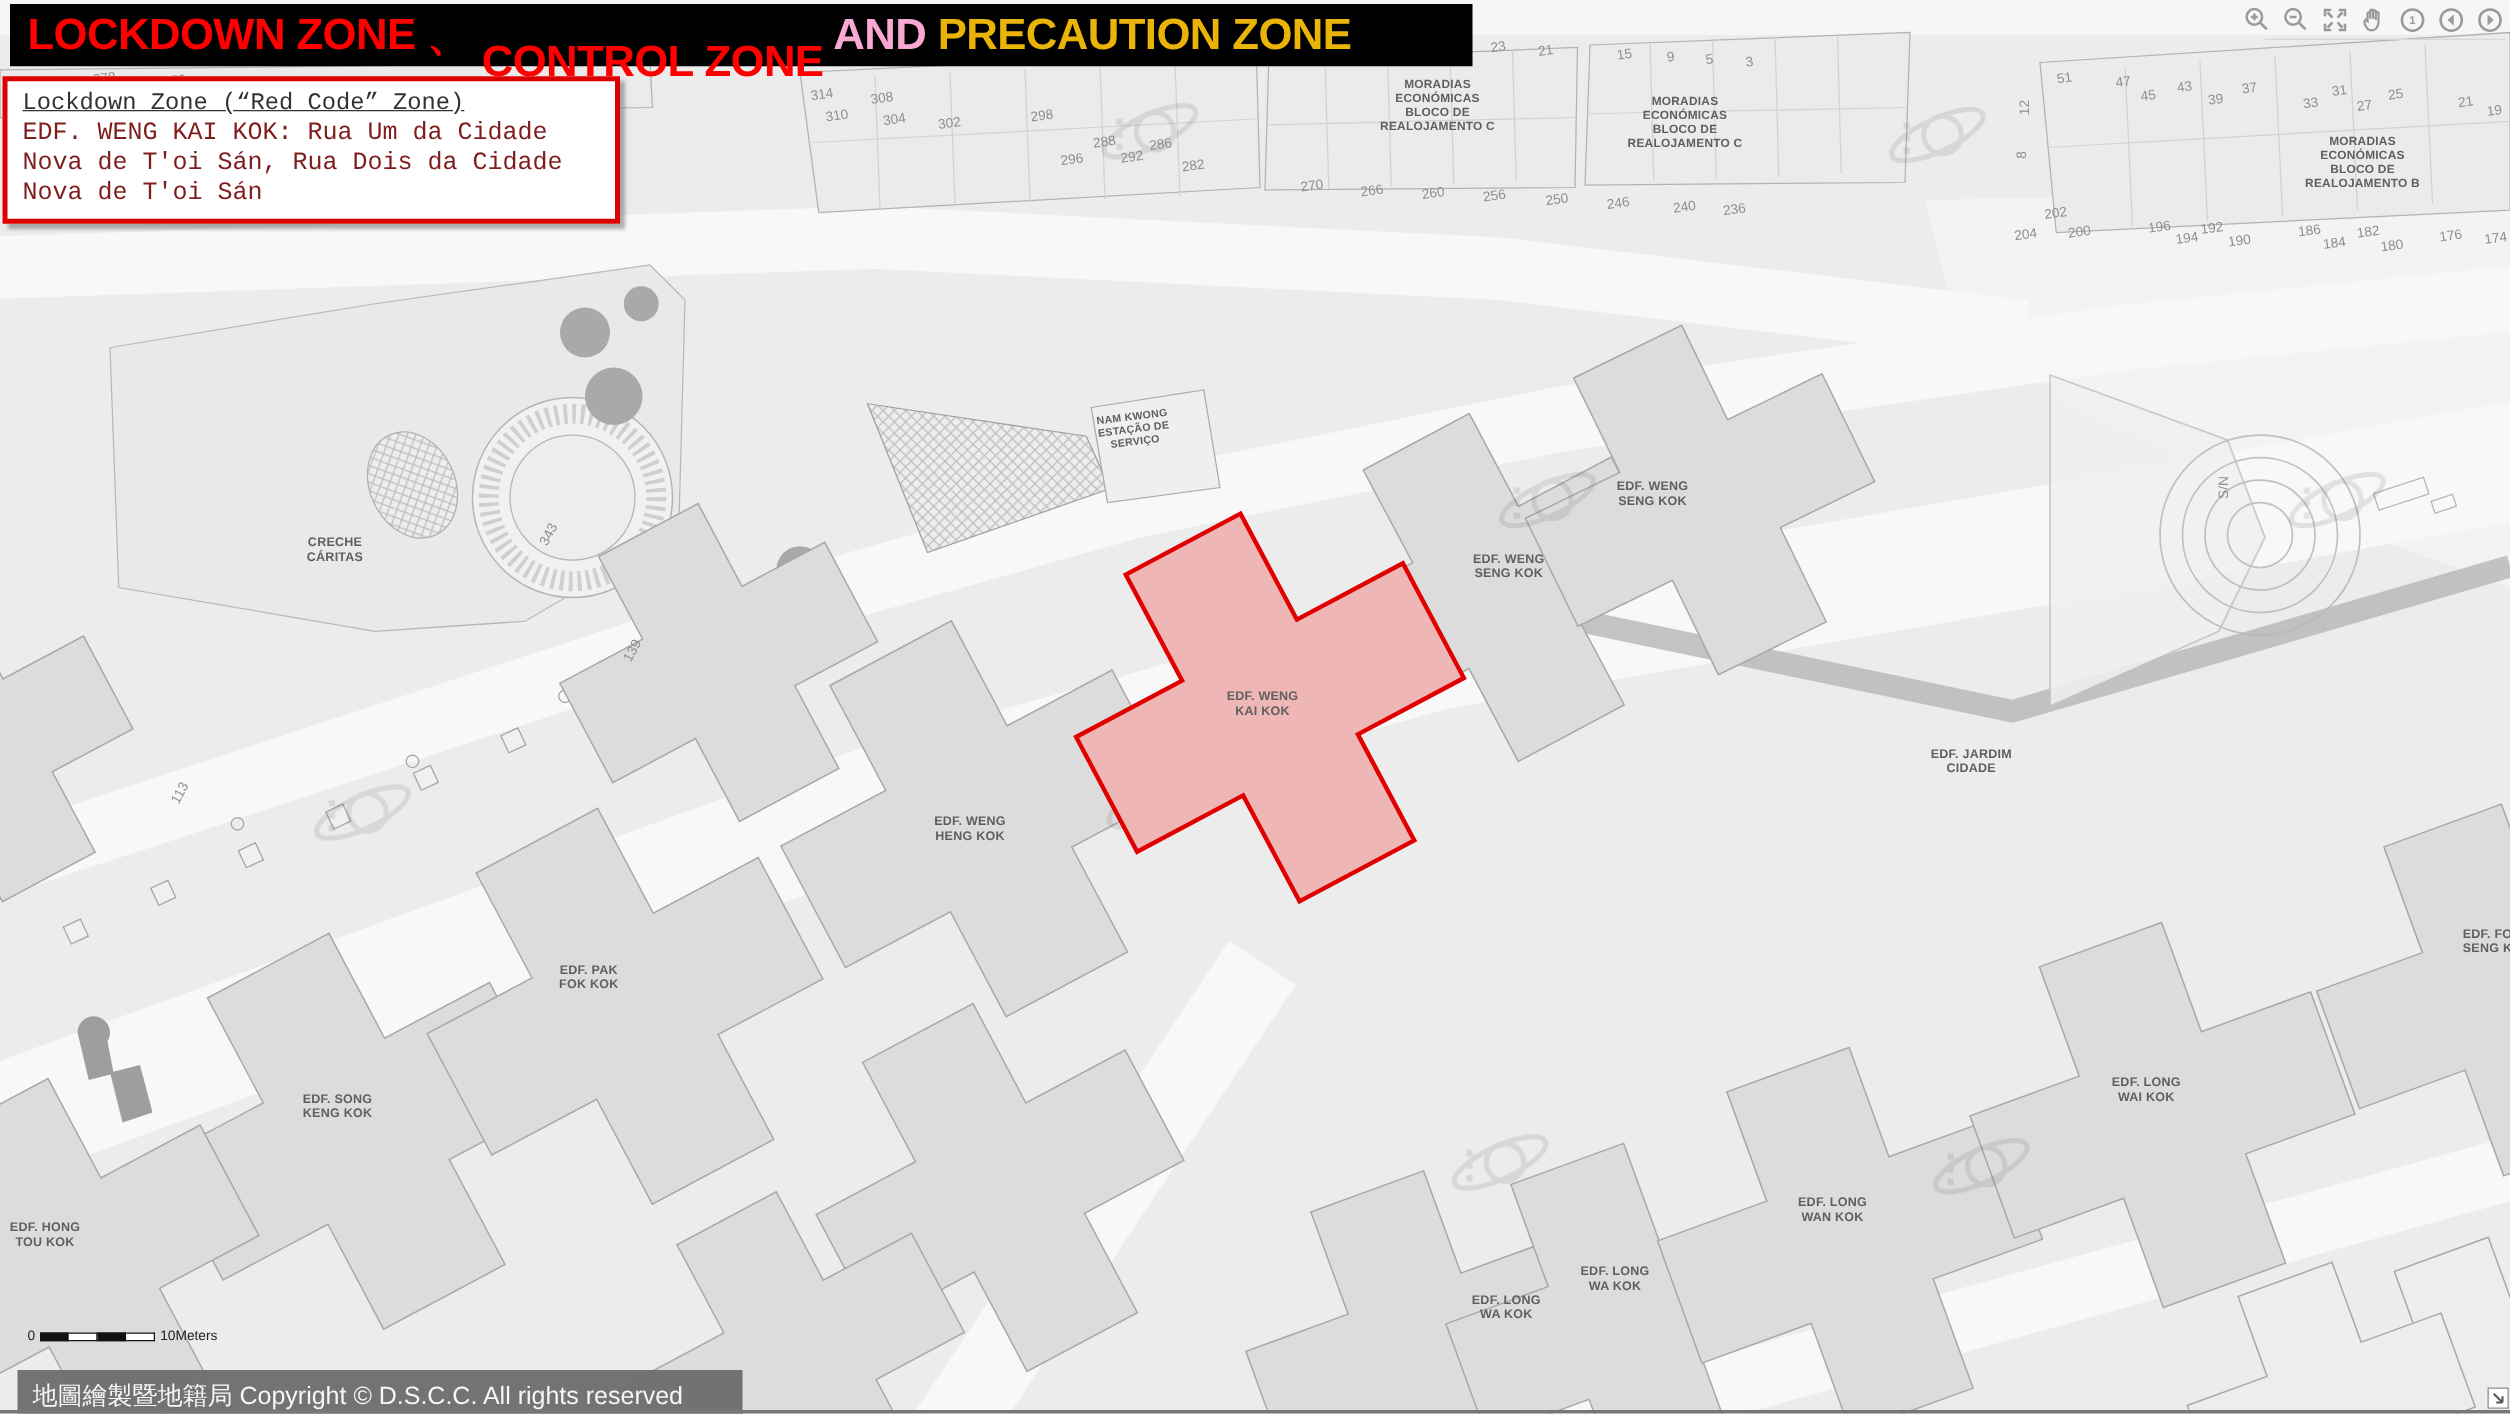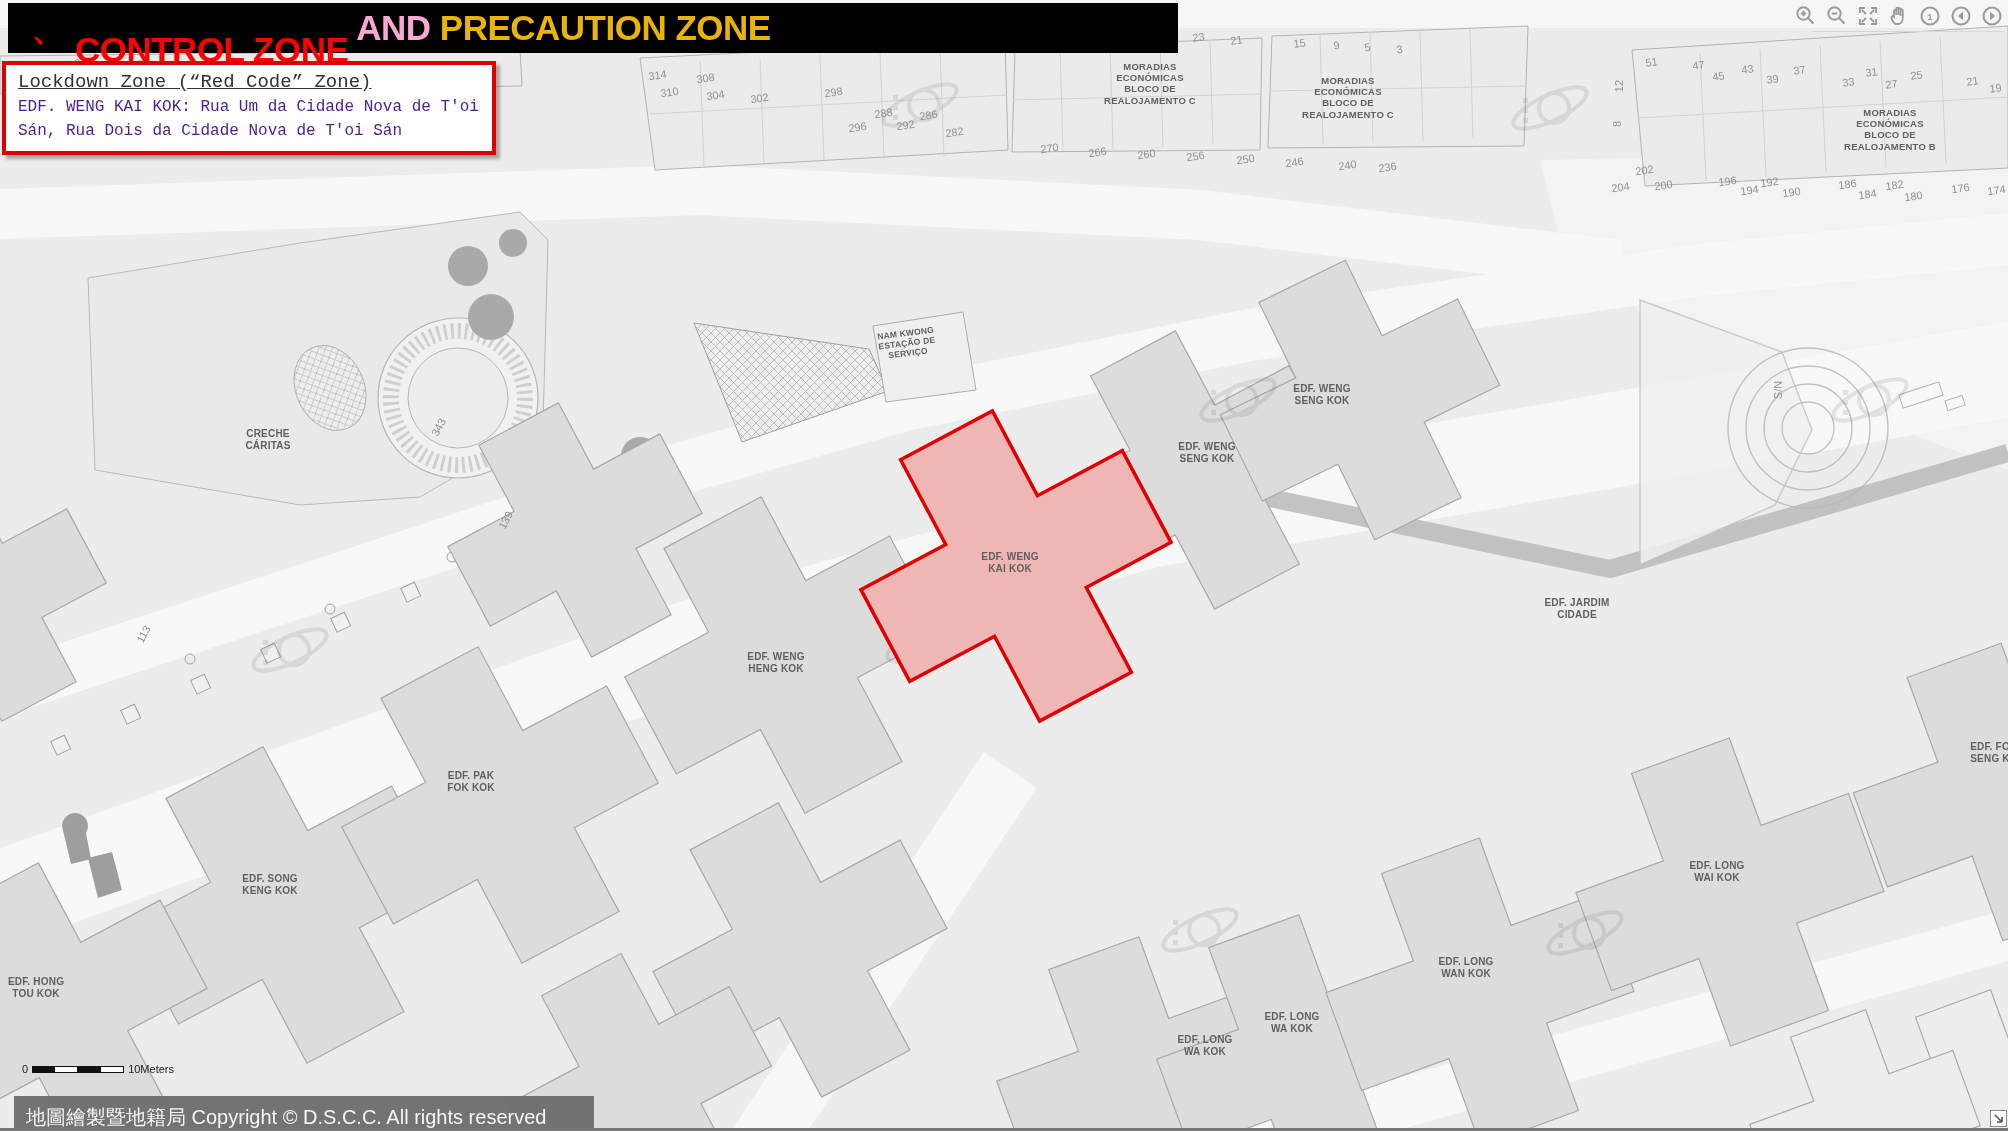--- a/index.html
+++ b/index.html
@@ -8,21 +8,21 @@
   #mapsvg{position:absolute;left:0;top:0;}
   
   #banner{position:absolute;left:8px;top:3px;width:1170px;height:50px;background:#000;
           display:flex;align-items:center;padding-left:14px;box-sizing:border-box;
           font-weight:bold;font-size:35px;letter-spacing:-0.5px;white-space:pre;}
   
   #infobox{position:absolute;left:2px;top:61px;width:494px;box-sizing:border-box;
            background:#fff;border:4px solid #dd0000;padding:6px 12px 8px 12px;
            box-shadow:4px 4px 3px rgba(110,110,110,.55);font-family:Liberation Mono, monospace;}
   #infobox .title{font-size:19px;color:#333;text-decoration:underline;margin:0 0 2px 0;}
-  #infobox .body{font-size:16px;color:#4c1d95;line-height:24px;margin:0;}
+  #infobox .body{font-size:20px;color:#7f1d1d;line-height:24px;margin:0;}
   
   #toolbar{position:absolute;right:4px;top:4px;display:flex;gap:7px;}
   #toolbar .tool{width:24px;height:24px;cursor:pointer;}
   #toolbar svg{display:block;}
   #toolbar-sep{position:absolute;left:1812px;top:31px;width:192px;height:1px;background:#d7d7d7;}
   
   #scalebar{position:absolute;left:18px;top:1063px;display:flex;align-items:center;
             font-size:11px;color:#222;}
   #scalebar .seg{height:7px;width:23px;border:1px solid #111;border-left:none;box-sizing:border-box;}
   #scalebar .seg:first-of-type{border-left:1px solid #111;}
@@ -313,21 +313,21 @@
         <text x="1914" y="200" text-anchor="middle" fill="#8f8f8f" font-size="11" font-family="Liberation Sans, sans-serif" transform="rotate(-8 1914 200)">180</text>
         <text x="1961" y="192" text-anchor="middle" fill="#8f8f8f" font-size="11" font-family="Liberation Sans, sans-serif" transform="rotate(-8 1961 192)">176</text>
         <text x="1997" y="194" text-anchor="middle" fill="#8f8f8f" font-size="11" font-family="Liberation Sans, sans-serif" transform="rotate(-8 1997 194)">174</text>
         <text x="442" y="429" text-anchor="middle" fill="#8f8f8f" font-size="11" font-family="Liberation Sans, sans-serif" transform="rotate(-62 442 429)">343</text>
         <text x="509" y="522" text-anchor="middle" fill="#8f8f8f" font-size="11" font-family="Liberation Sans, sans-serif" transform="rotate(-62 509 522)">139</text>
         <text x="147" y="636" text-anchor="middle" fill="#8f8f8f" font-size="11" font-family="Liberation Sans, sans-serif" transform="rotate(-62 147 636)">113</text>
         <text x="1782" y="390" text-anchor="middle" fill="#8f8f8f" font-size="11" font-family="Liberation Sans, sans-serif" transform="rotate(-90 1782 390)">S/N</text>
       </g>
   </svg>
 
-  <div id="banner"><span style="color: rgb(255, 0, 0);"> 、 </span><span style="color: rgb(255, 0, 0); margin-top: 44px;">CONTROL ZONE</span><span style="color: #f9a8d4; text-align: center;"> AND </span><span style="color: #eab308;">PRECAUTION ZONE</span></div>
+  <div id="banner"><span style="color: rgb(255, 0, 0);">LOCKDOWN ZONE</span><span style="color: rgb(255, 0, 0);"> 、 </span><span style="color: rgb(255, 0, 0); margin-top: 44px;">CONTROL ZONE</span><span style="color: #f9a8d4; text-align: center;"> AND </span><span style="color: #eab308;">PRECAUTION ZONE</span></div>
 
   <div id="infobox">
     <p class="title">Lockdown Zone (“Red Code” Zone)</p>
     <p class="body">EDF. WENG KAI KOK: Rua Um da Cidade Nova de T'oi Sán, Rua Dois da Cidade Nova de T'oi Sán</p>
   </div>
 
   <div id="toolbar">
     <span class="tool">
       <svg width="24" height="24" viewBox="0 0 24 24" fill="none" stroke="#9a9a9a" stroke-width="2">
         <circle cx="9.5" cy="9.5" r="6.2"></circle>

